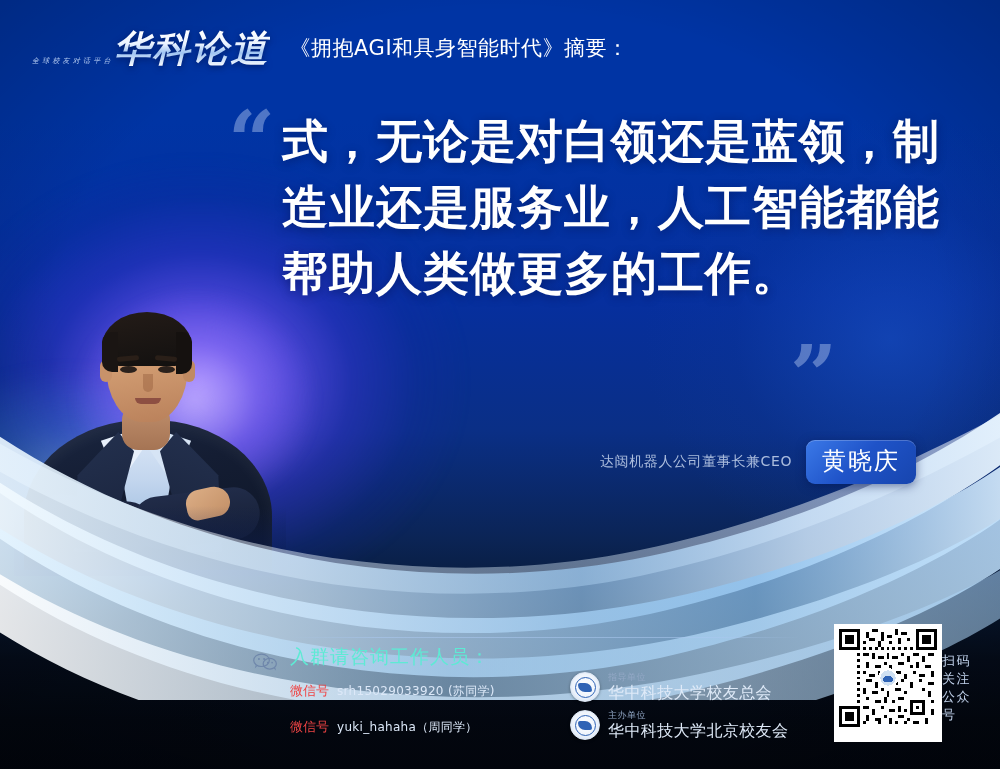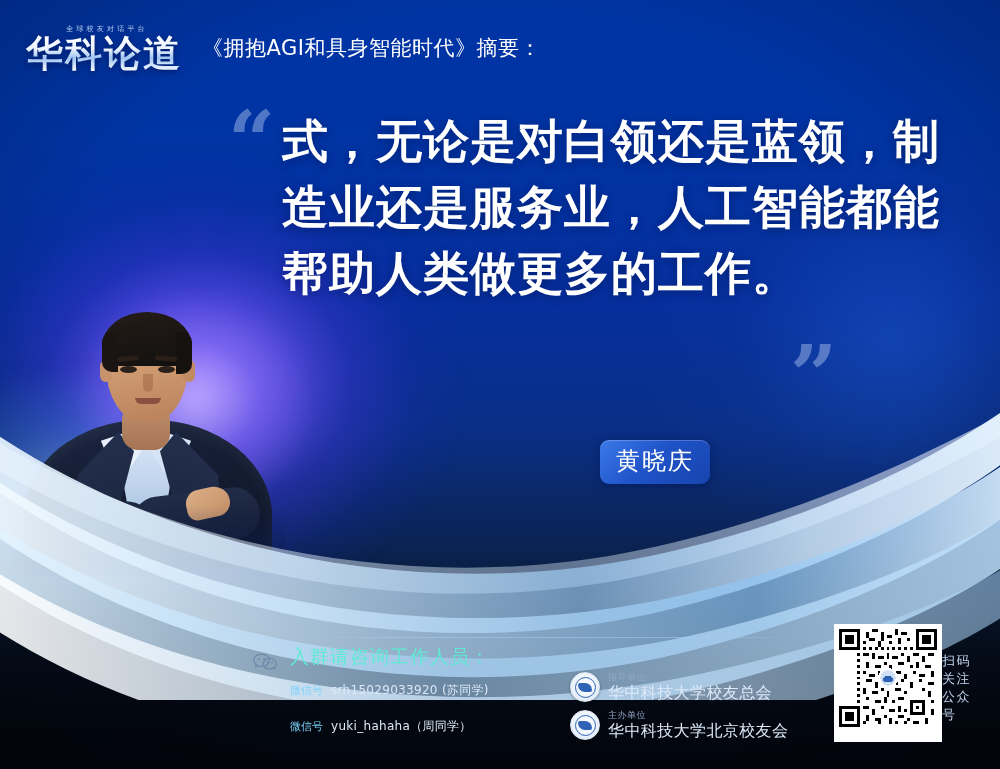--- a/index.html
+++ b/index.html
@@ -80,21 +80,21 @@
 
   
   .header{
     position:absolute;left:0;top:0;width:1000px;height:96px;
     display:flex;align-items:center;
     z-index:30;
   }
   .logo-wrap{
     position:relative;
     margin-left:26px;
-    display:flex;flex-direction:column;align-items:center;
+    display:flex;flex-direction:row;align-items:flex-end;font-style:italic;
   }
   .logo-tag{
     font-size:7px;letter-spacing:3.2px;
     color:#cfe2ff;opacity:.85;
     margin-bottom:1px;margin-left:6px;
     white-space:nowrap;
   }
   .logo-main{
     font-size:37px;font-weight:bold;letter-spacing:2px;
     line-height:1;
@@ -281,21 +281,21 @@
     color:#5eead4;font-size:19px;letter-spacing:1px;
     font-family:"DejaVu Sans","Liberation Sans",sans-serif;
   }
   .wx-row{
     position:absolute;left:38px;
     display:flex;align-items:baseline;gap:8px;
     white-space:nowrap;
   }
   .wx-row.r1{top:34px;}
   .wx-row.r2{top:70px;}
-  .wx-label{color:#7dd3fc;font-size:11px;font-family:"DejaVu Sans","Liberation Sans",sans-serif;}
+  .wx-label{color:#ef4444;font-size:13px;font-family:"DejaVu Sans","Liberation Sans",sans-serif;}
   .wx-value{color:#dce8f8;font-size:12px;letter-spacing:.3px;font-family:"DejaVu Sans","Liberation Sans",sans-serif;}
 
   .org{
     position:absolute;
     display:flex;align-items:center;gap:8px;
   }
   .org.o1{left:318px;top:24px;}
   .org.o2{left:318px;top:62px;}
   .seal{
     width:28px;height:28px;border-radius:50%;
@@ -426,20 +426,21 @@
 
   <div class="quote">
     <span class="qmark qmark-open">“</span>
     <div class="quote-line">式，无论是对白领还是蓝领，制</div>
     <div class="quote-line">造业还是服务业，人工智能都能</div>
     <div class="quote-line">帮助人类做更多的工作。</div>
     <span class="qmark qmark-close">”</span>
   </div>
 
   <div class="attrib">
+    <div class="attrib-role">达闼机器人公司董事长兼CEO</div>
     <div class="name-badge">黄晓庆</div>
   </div>
 
   <div class="divider"></div>
 
   <div class="footer">
     <svg class="wechat-icon" viewBox="0 0 30 22">
       <ellipse cx="11" cy="9" rx="9" ry="7.2" fill="none" stroke="#6f87ab" stroke-width="1.4"></ellipse>
       <path d="M6 15.5 L3.2 18.6 L4.4 14.6 Z" fill="#6f87ab"></path>
       <circle cx="8" cy="7.6" r="1.15" fill="#6f87ab"></circle>

